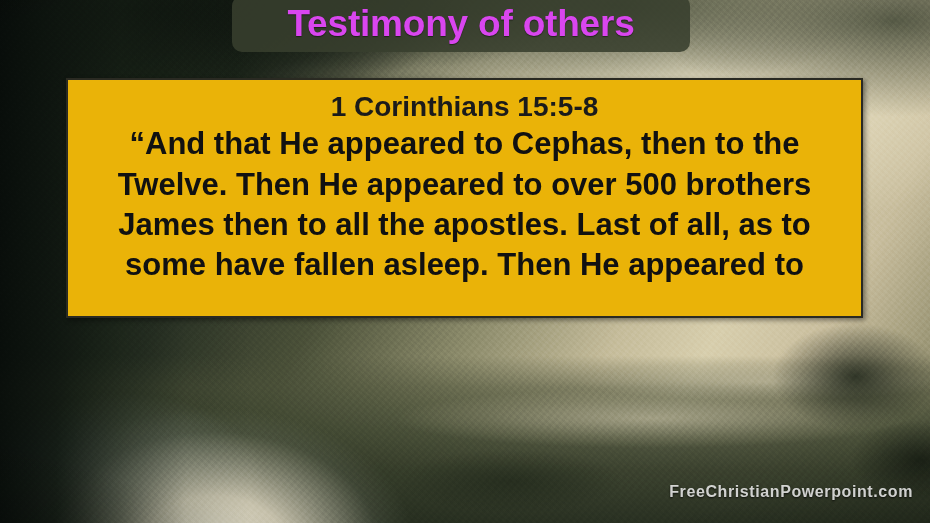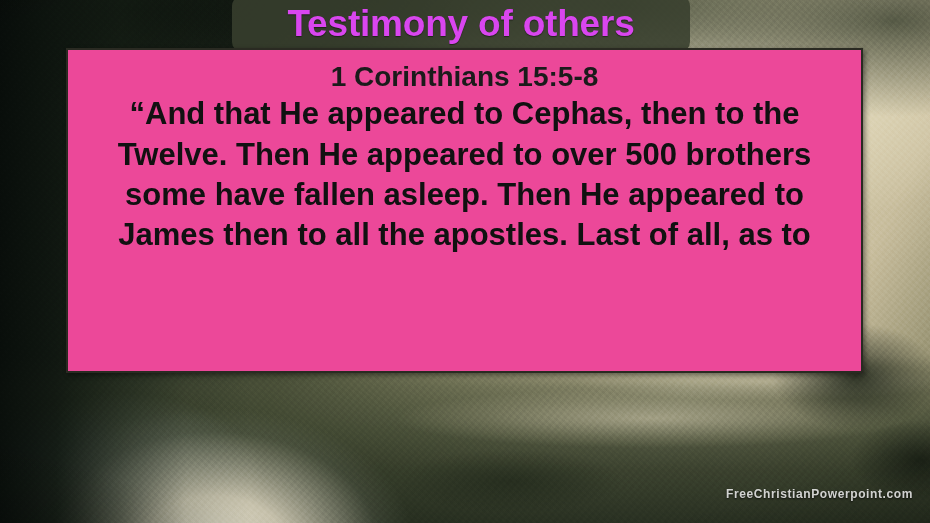--- a/index.html
+++ b/index.html
@@ -154,25 +154,25 @@
     color: #d946ef;
     letter-spacing: -0.2px;
     white-space: nowrap;
     text-shadow: 0 1px 1px rgba(0,0,0,0.45);
   }
 
   
   #verse-box {
     position: absolute;
     left: 66px;
-    top: 48px;
+    top: 78px;
     width: 797px;
-    height: 325px;
+    height: 240px;
     box-sizing: border-box;
-    background: #ec4899;
+    background: #eab308;
     border: 2px solid #2a2a22;
     box-shadow: 2px 2px 5px rgba(0,0,0,0.45);
     display: flex;
     flex-direction: column;
     align-items: center;
     justify-content: flex-start;
     padding: 12px 14px 8px 14px;
     overflow: hidden;
   }
 
@@ -197,21 +197,21 @@
   .verse-line {
     display: block;
     white-space: nowrap;
   }
 
   
   #watermark {
     position: absolute;
     right: 17px;
     bottom: 22px;
-    font-size: 12px;
+    font-size: 16px;
     font-weight: bold;
     color: rgba(255,255,255,0.80);
     letter-spacing: 0.6px;
     text-shadow: 0 1px 2px rgba(0,0,0,0.75);
     white-space: nowrap;
   }
 </style>
 </head>
 <body>
 
@@ -231,20 +231,20 @@
 
   <div id="title-band">
     <span id="title-text">Testimony of others</span>
   </div>
 
   <div id="verse-box">
     <div id="verse-reference">1 Corinthians 15:5-8</div>
     <div id="verse-body">
       <span class="verse-line">“And that He appeared to Cephas, then to the</span>
       <span class="verse-line">Twelve. Then He appeared to over 500 brothers</span>
+      <span class="verse-line">James then to all the apostles. Last of all, as to</span>
       <span class="verse-line">some have fallen asleep. Then He appeared to</span>
-      <span class="verse-line">James then to all the apostles. Last of all, as to</span>
     </div>
   </div>
 
   <div id="watermark">FreeChristianPowerpoint.com</div>
 
 </div>
 
 </body></html>

